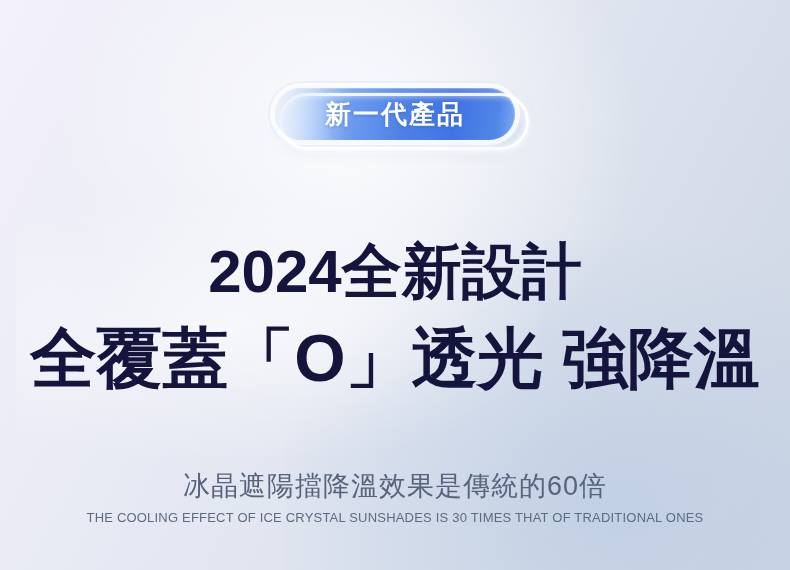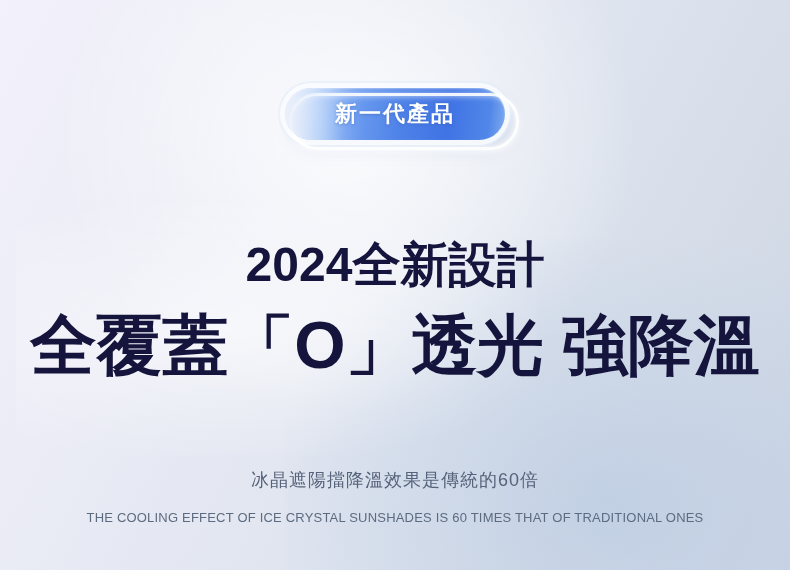--- a/index.html
+++ b/index.html
@@ -143,41 +143,41 @@
       rgba(228,237,252,0.55) 38%,
       rgba(220,233,252,0.12) 74%,
       rgba(210,228,252,0.0) 100%);
     pointer-events: none;
     z-index: 2;
   }
   .badge-label {
     position: relative;
     z-index: 4;
     color: #ffffff;
-    font-size: 22px;
+    font-size: 26px;
     font-weight: 700;
     letter-spacing: 2px;
     line-height: 1;
     white-space: nowrap;
     text-shadow: 0 1px 3px rgba(40,80,160,0.35);
   }
 
   
   .headline {
     position: absolute;
     left: 0;
     right: 0;
     top: 240px;
     text-align: center;
     color: #14143c;
     line-height: 1.06;
   }
   .headline-line1 {
     display: block;
-    font-size: 48px;
+    font-size: 60px;
     font-weight: 700;
     letter-spacing: 0px;
     white-space: nowrap;
   }
   .headline-line2 {
     display: block;
     margin-top: 20px;
     font-size: 66px;
     font-weight: 700;
     letter-spacing: 0px;
@@ -185,21 +185,21 @@
   }
 
   
   .sub-cn {
     position: absolute;
     left: 0;
     right: 0;
     top: 468px;
     text-align: center;
     color: #56637a;
-    font-size: 18px;
+    font-size: 27px;
     font-weight: 400;
     letter-spacing: 1px;
     white-space: nowrap;
   }
   .sub-en {
     position: absolute;
     left: 0;
     right: 0;
     top: 510px;
     text-align: center;
@@ -230,16 +230,16 @@
       </div>
     </div>
 
     <div class="headline">
       <span class="headline-line1">2024全新設計</span>
       <span class="headline-line2">全覆蓋「O」透光 強降溫</span>
     </div>
 
     <div class="sub-cn">冰晶遮陽擋降溫效果是傳統的60倍</div>
 
-    <div class="sub-en">THE COOLING EFFECT OF ICE CRYSTAL SUNSHADES IS 60 TIMES THAT OF TRADITIONAL ONES</div>
+    <div class="sub-en">THE COOLING EFFECT OF ICE CRYSTAL SUNSHADES IS 30 TIMES THAT OF TRADITIONAL ONES</div>
 
   </div>
 </div>
 
 </body></html>

